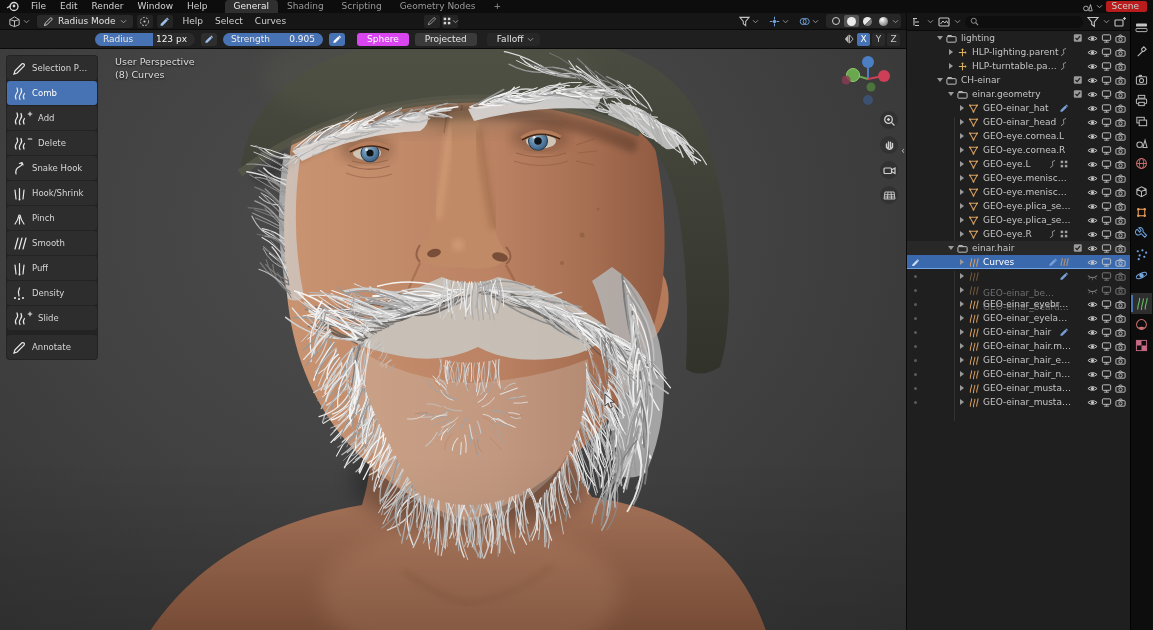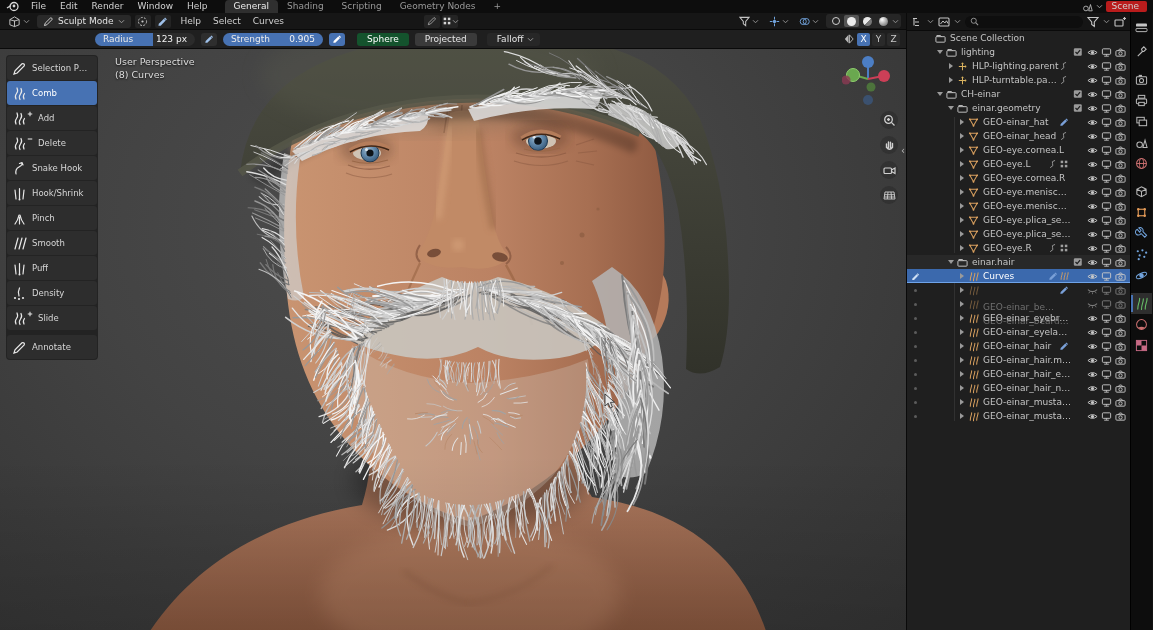--- a/index.html
+++ b/index.html
@@ -49,21 +49,21 @@
     padding:0 6px 0 95px; gap:6px; border-bottom:1px solid #0a0a0a; }
   .slider { position:relative; height:13px; border-radius:7px; background:#2b2b2b; overflow:hidden;
     display:flex; align-items:center; justify-content:space-between; padding:0 8px; color:#e9e9e9; }
   .slider .fill { position:absolute; left:0; top:0; bottom:0; background:#4772b3; }
   .slider span { position:relative; z-index:1; }
   .slider .val { color:#f2f2f2; }
   .pencil-btn { width:16px; height:13px; border-radius:3px; display:flex; align-items:center;
     justify-content:center; background:#2e2e2e; }
   .pencil-btn.blue { background:#4772b3; }
   .pill { height:13px; border-radius:3px; display:flex; align-items:center; padding:0 10px; color:#e6e6e6; }
-  .pill.blue { background:#14532d; color:#fff; }
+  .pill.blue { background:#d946ef; color:#fff; }
   .pill.grey { background:#3a3a3a; }
   .pill.drop { background:#272727; gap:4px; padding-right:6px; }
   .mirror-cluster { margin-left:auto; display:flex; align-items:center; gap:2px; }
   .axis-btn { width:13px; height:13px; border-radius:2px; background:#2a2a2a; color:#c9c9c9;
     display:flex; align-items:center; justify-content:center; }
   .axis-btn.active { background:#4772b3; color:#fff; }
 
   .viewport { flex:1; position:relative; overflow:hidden;
     background:radial-gradient(ellipse at 45% 30%, #4d4d4d 0%, #434343 45%, #3a3a3a 75%, #343434 100%); }
   .viewport::after { content:""; position:absolute; inset:0; pointer-events:none;
@@ -391,21 +391,21 @@
               <use href="#i-editor3d"></use>
             </svg>
           <svg class="ic chev" style="color:#8f8f8f">
               <use href="#i-chev"></use>
             </svg>
         </div>
         <div class="mode-box">
           <svg class="ic" style="width:11px;height:11px;color:#e2e2e2">
               <use href="#i-pencil"></use>
             </svg>
-          <span>Sculpt Mode</span>
+          <span>Radius Mode</span>
           <svg class="ic chev" style="color:#9a9a9a">
               <use href="#i-chev"></use>
             </svg>
         </div>
         <div class="toggle-sq">
           <svg class="ic" style="width:11px;height:11px;color:#c9c9c9">
               <use href="#i-falloffc"></use>
             </svg>
         </div>
         <div class="toggle-sq">
@@ -2010,31 +2010,20 @@
         <svg class="ic chev" style="color:#8f8f8f">
             <use href="#i-chev"></use>
           </svg>
         <svg class="ic" style="width:12px;height:12px">
             <use href="#i-newcoll"></use>
           </svg>
       </div>
       <div class="o-rows" id="o-rows">
         <div class="guide" style="left: 47px; top: 86px; height: 136px;" id="guide1"></div>
         <div class="guide" style="left: 47px; top: 240px; height: 150px;" id="guide2"></div>
-      <div class="o-row">
-            <span class="o-gutter"></span>
-            <span style="width: 0px; flex: 0 0 auto;"></span>
-            <span class="o-arrow"></span>
-            <span class="o-icon">
-              <svg class="ic" style="width: 11px; height: 11px; color: rgb(207, 207, 207);">
-                <use href="#i-collection"></use>
-              </svg>
-            </span>
-            <span class="o-label">Scene Collection</span>
-          </div>
           <div class="o-row">
             <span class="o-gutter"></span>
             <span style="width: 11px; flex: 0 0 auto;"></span>
             <span class="o-arrow">
               <span class="tri-d"></span>
             </span>
             <span class="o-icon">
               <svg class="ic" style="width: 11px; height: 11px; color: rgb(207, 207, 207);">
                 <use href="#i-collection"></use>
               </svg>
@@ -2296,29 +2285,21 @@
             <span class="o-gutter"></span>
             <span style="width: 33px; flex: 0 0 auto;"></span>
             <span class="o-arrow">
               <span class="tri-r"></span>
             </span>
             <span class="o-icon">
               <svg class="ic" style="width: 11px; height: 11px; color: rgb(217, 160, 95);">
                 <use href="#i-mesh"></use>
               </svg>
             </span>
-            <span class="o-label">GEO-eye.L</span>
-            <span class="o-extras">
-              <svg class="ic" style="width: 10px; height: 10px; color: rgb(159, 159, 159);">
-                <use href="#i-squiggle"></use>
-              </svg>
-              <svg class="ic" style="width: 10px; height: 10px; color: rgb(159, 159, 159);">
-                <use href="#i-grid4"></use>
-              </svg>
-            </span>
+            <span class="o-label">GEO-eye.cornea.R</span>
             <span class="o-slot"></span>
             <span class="o-slot">
               <svg class="ic" style="width: 11px; height: 11px;">
                 <use href="#i-eye"></use>
               </svg>
             </span>
             <span class="o-slot">
               <svg class="ic" style="width: 11px; height: 11px;">
                 <use href="#i-monitor"></use>
               </svg>
@@ -2333,21 +2314,29 @@
             <span class="o-gutter"></span>
             <span style="width: 33px; flex: 0 0 auto;"></span>
             <span class="o-arrow">
               <span class="tri-r"></span>
             </span>
             <span class="o-icon">
               <svg class="ic" style="width: 11px; height: 11px; color: rgb(217, 160, 95);">
                 <use href="#i-mesh"></use>
               </svg>
             </span>
-            <span class="o-label">GEO-eye.cornea.R</span>
+            <span class="o-label">GEO-eye.L</span>
+            <span class="o-extras">
+              <svg class="ic" style="width: 10px; height: 10px; color: rgb(159, 159, 159);">
+                <use href="#i-squiggle"></use>
+              </svg>
+              <svg class="ic" style="width: 10px; height: 10px; color: rgb(159, 159, 159);">
+                <use href="#i-grid4"></use>
+              </svg>
+            </span>
             <span class="o-slot"></span>
             <span class="o-slot">
               <svg class="ic" style="width: 11px; height: 11px;">
                 <use href="#i-eye"></use>
               </svg>
             </span>
             <span class="o-slot">
               <svg class="ic" style="width: 11px; height: 11px;">
                 <use href="#i-monitor"></use>
               </svg>

